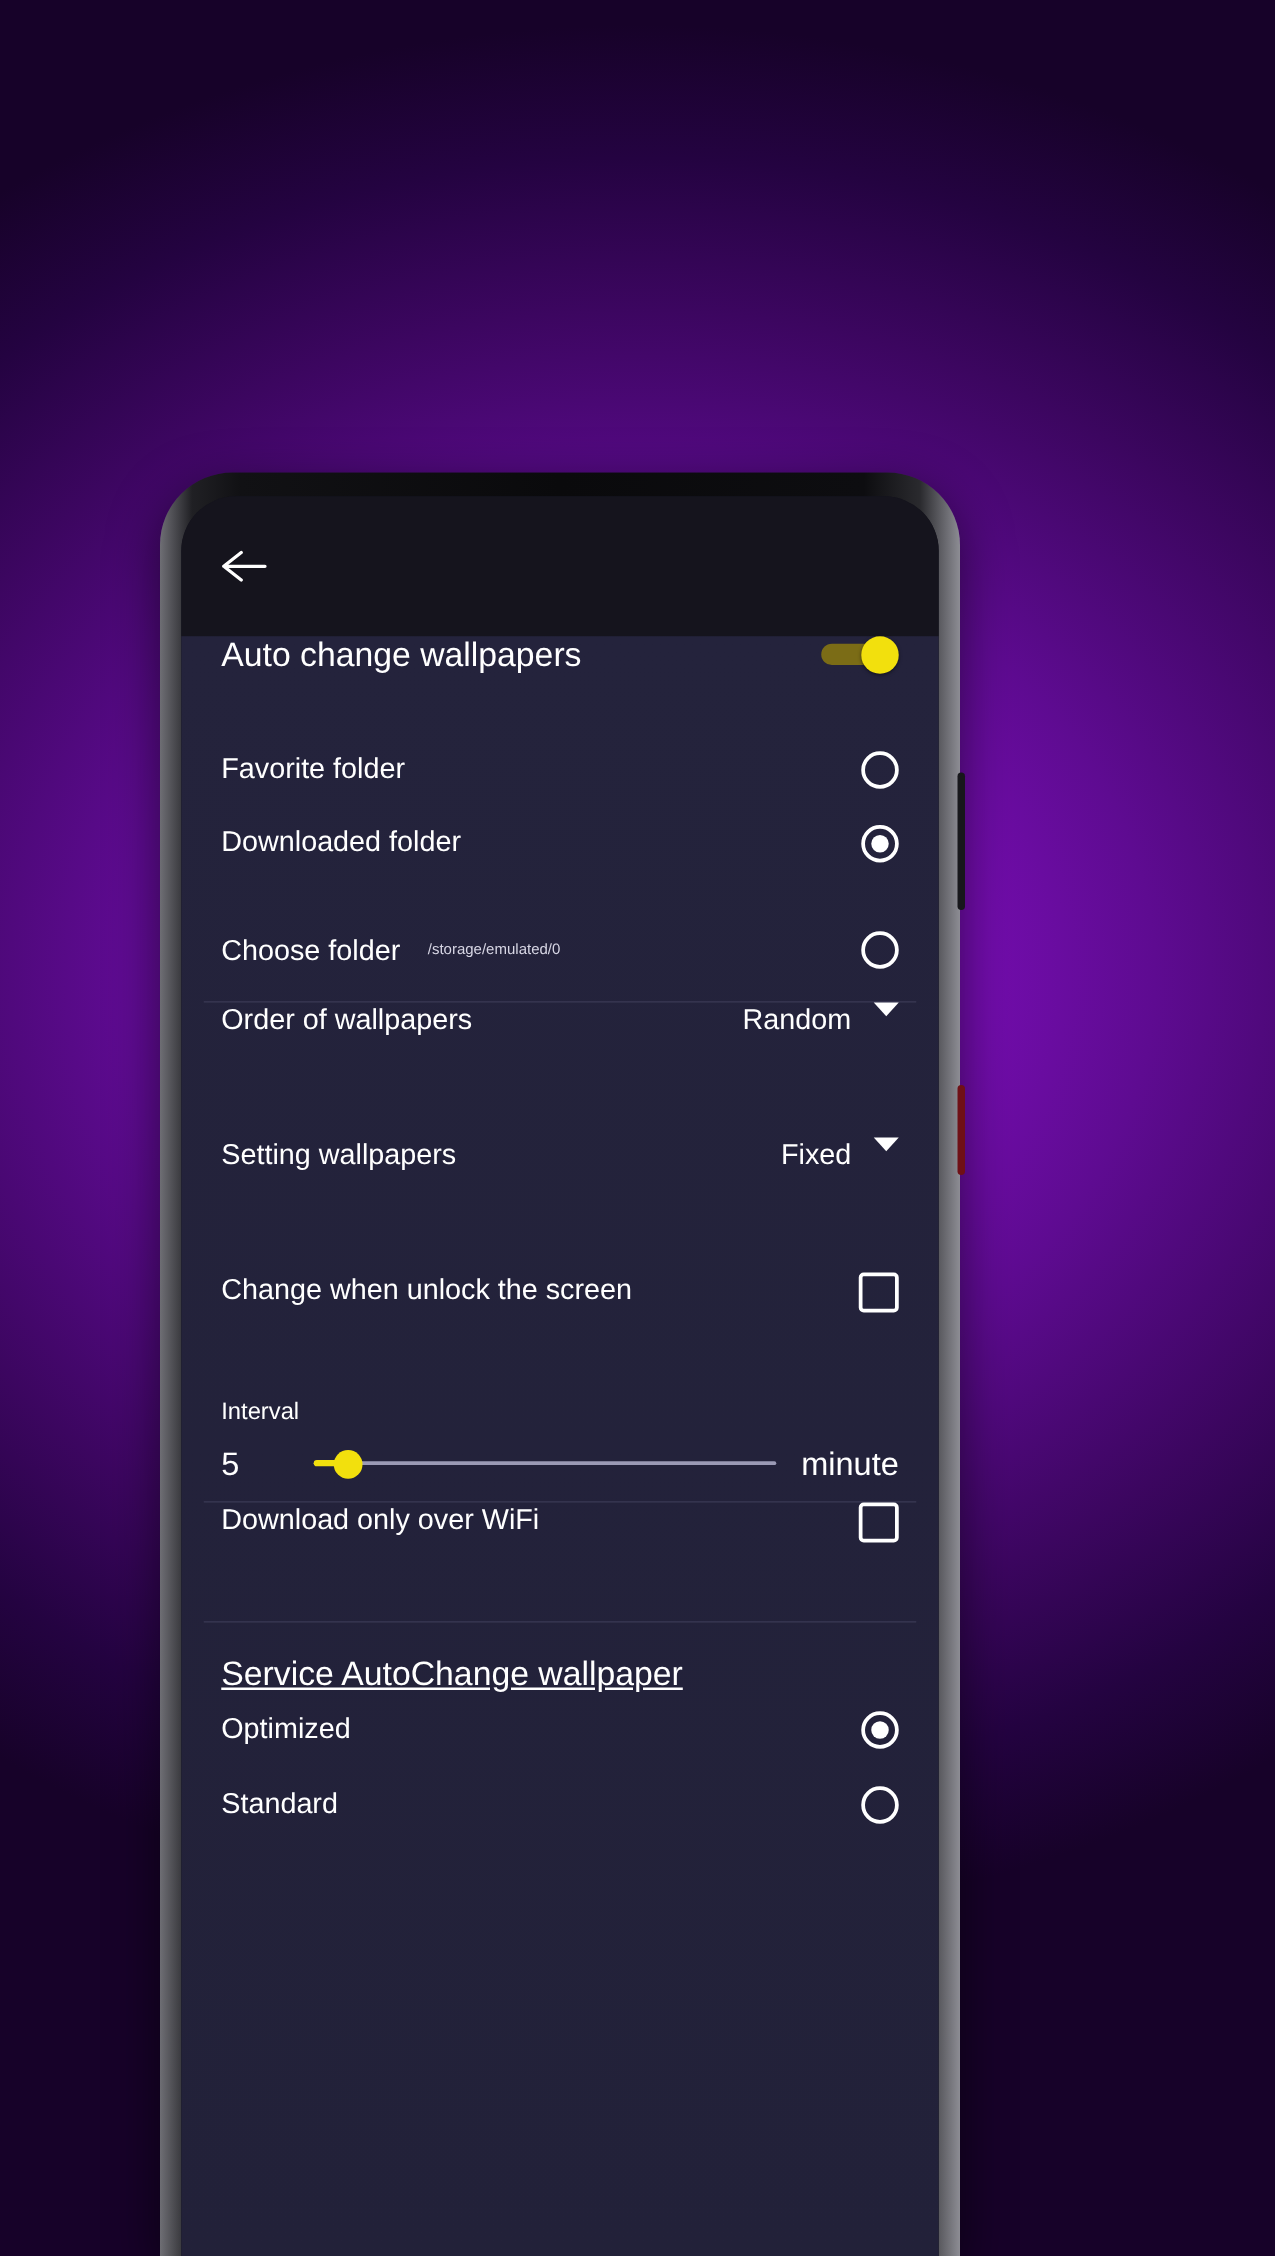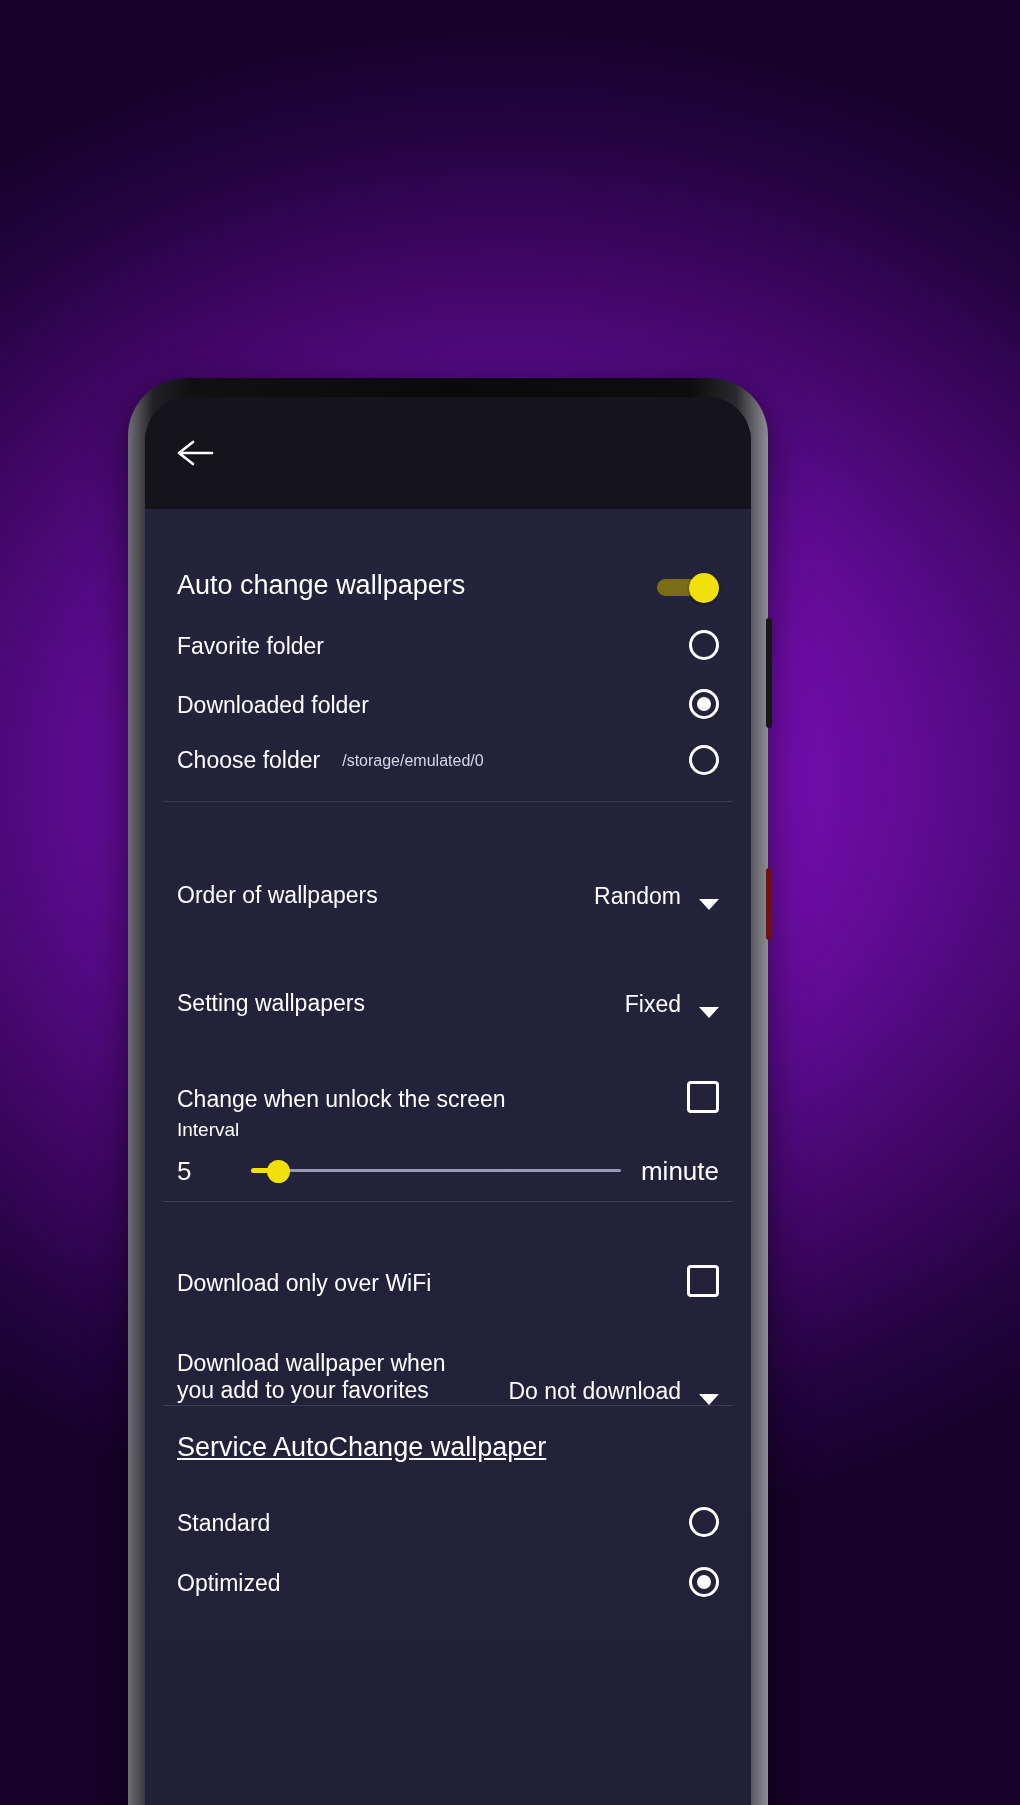--- a/index.html
+++ b/index.html
@@ -68,21 +68,21 @@
     margin-left:22px;color:#ffffff;font-size:29px;font-weight:700;
     white-space:nowrap;letter-spacing:.2px;
   }
   
   .content{
     position:absolute;left:0;top:112px;width:606px;height:1299px;
     background:#23223a;
     background:linear-gradient(180deg,#24233c 0%, #222139 100%);
   }
   .row{
-    display:flex;align-items:flex-end;
+    display:flex;align-items:flex-start;
     padding:0 32px;
     box-sizing:border-box;
   }
   .row .label{color:#ffffff;}
   .spacer{flex:1 1 auto;}
   .sec-divider{
     height:1px;margin:0 18px;background:#3b3a55;
   }
   
   .row-main{height:92px;}
@@ -110,21 +110,21 @@
   .radio.on:after{
     content:"";position:absolute;left:50%;top:50%;
     width:14px;height:14px;margin:-7px 0 0 -7px;border-radius:50%;
     background:#ffffff;
   }
   
   .row-folder{height:82px;align-items:center;}
   .folder-text{display:flex;flex-direction:row;justify-content:center;}
   .folder-text .label{font-size:23px;line-height:1.15;}
   .folder-sub{
-    color:#d7d6e4;font-size:16px;margin-top:5px;margin-left:22px;
+    color:#d7d6e4;font-size:12px;margin-top:5px;margin-left:22px;
   }
   
   .row-drop{height:108px;}
   .row-drop .label{font-size:23px;max-width:300px;line-height:1.2;}
   .drop-val{color:#ffffff;font-size:23px;margin-right:18px;text-align:right;}
   .caret{
     width:0;height:0;border-left:10px solid transparent;border-right:10px solid transparent;
     border-top:11px solid #ffffff;flex:0 0 auto;
   }
   
@@ -252,42 +252,33 @@
         </div>
 
         <div class="sec-divider"></div>
 
         <div class="row row-check">
           <div class="label">Download only over WiFi</div>
           <div class="spacer"></div>
           <div class="checkbox"></div>
         </div>
 
-        <div class="row row-drop">
-          <div class="label">
-            <div>Download wallpaper when</div>
-            <div>you add to your favorites</div>
-          </div>
-          <div class="spacer"></div>
-          <div class="drop-val">Do not download</div>
-          <div class="caret"></div>
-        </div>
 
         <div class="sec-divider"></div>
 
         <div class="service-title">Service AutoChange wallpaper</div>
+
+        <div class="row row-service">
+          <div class="label">Optimized</div>
+          <div class="spacer"></div>
+          <div class="radio on"></div>
+        </div>
 
         <div class="row row-service">
           <div class="label">Standard</div>
           <div class="spacer"></div>
           <div class="radio"></div>
-        </div>
-
-        <div class="row row-service">
-          <div class="label">Optimized</div>
-          <div class="spacer"></div>
-          <div class="radio on"></div>
         </div>
 
       </div>
     </div>
   </div>
 </div>
 
 </body></html>

